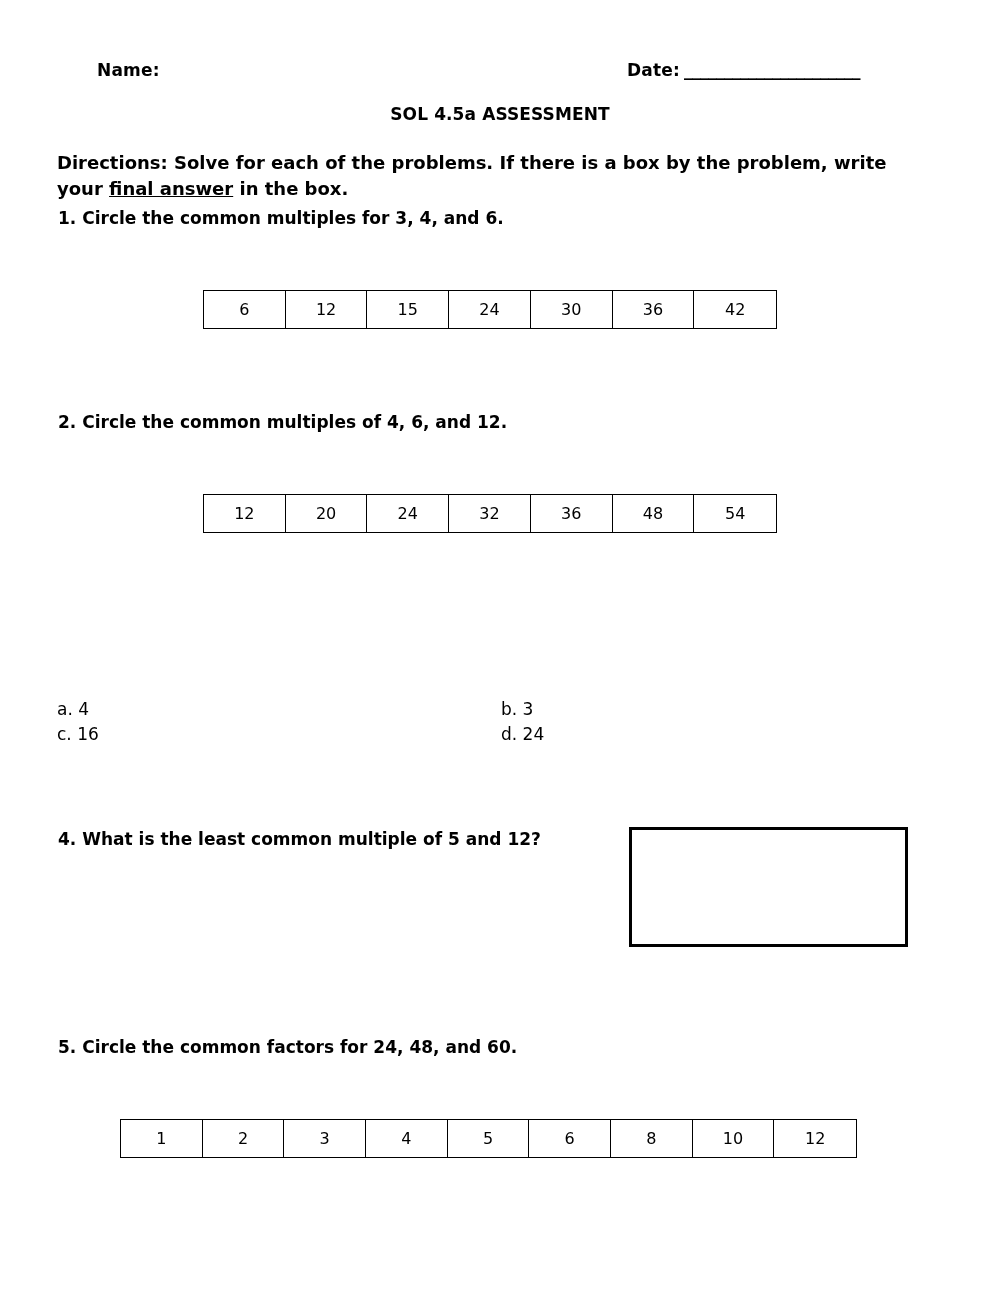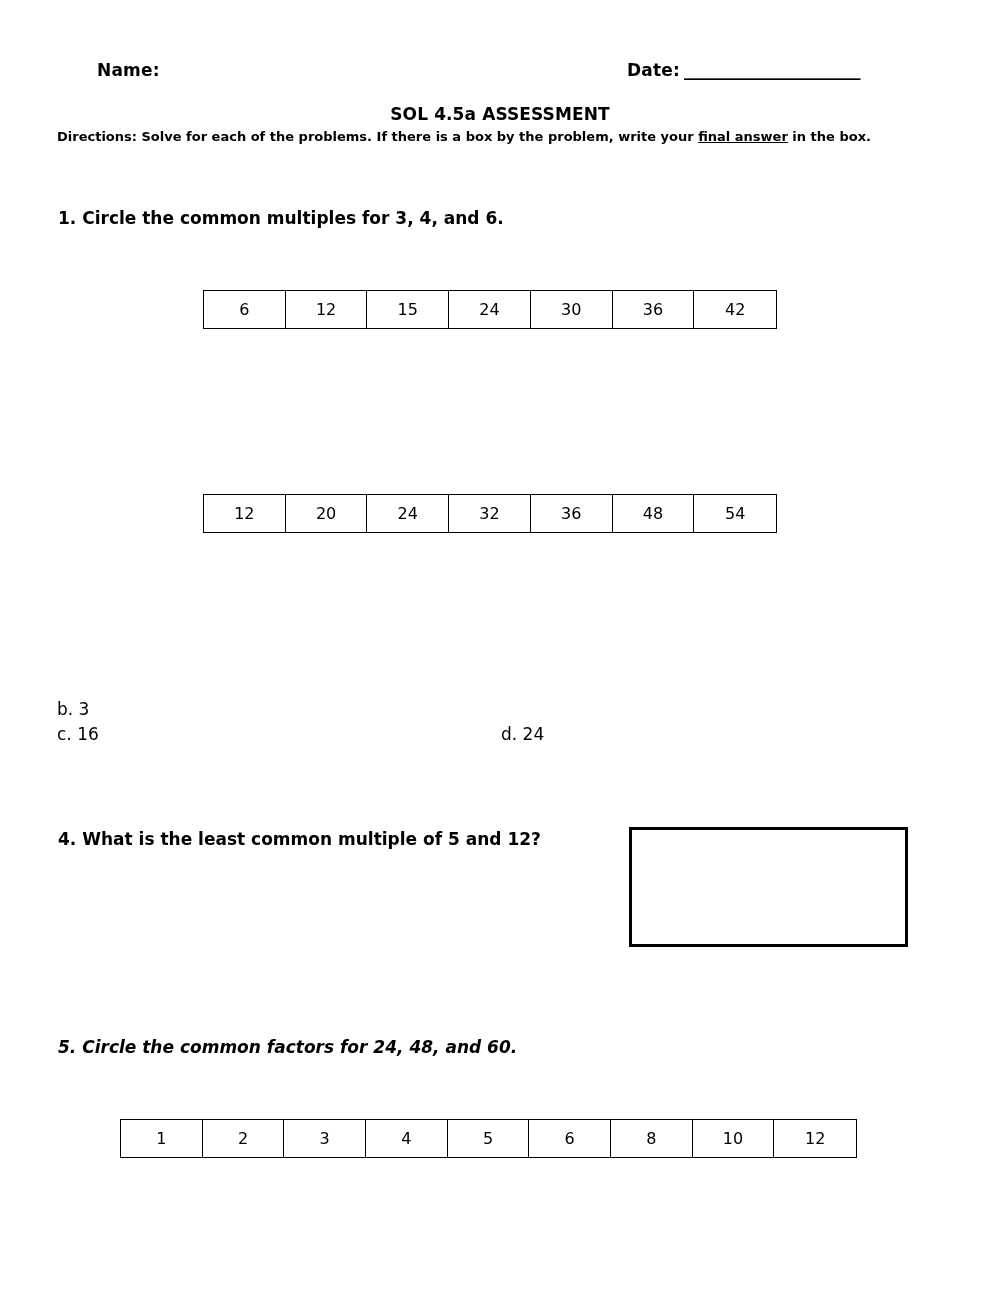--- a/index.html
+++ b/index.html
@@ -64,44 +64,44 @@
     width: 1000px;
     text-align: center;
     font-weight: bold;
     font-size: 17px;
     letter-spacing: 0.1px;
   }
 
   
   .directions {
     position: absolute;
-    top: 128px;
+    top: 150px;
     left: 57px;
     width: 880px;
     font-weight: bold;
-    font-size: 13px;
+    font-size: 18px;
     line-height: 1.45;
   }
   .directions .underline {
     text-decoration: underline;
   }
 
   
   .question {
     position: absolute;
     left: 58px;
     font-weight: bold;
     font-size: 17px;
     white-space: nowrap;
   }
   .q1 { top: 208px; }
   .q2 { top: 412px; }
   .q3 { top: 616px; }
   .q4 { top: 829px; }
-  .q5 { top: 1037px; font-style: italic; }
+  .q5 { top: 1037px; }
 
   
   .strip {
     position: absolute;
     display: flex;
     border: 1px solid #000000;
     background: #ffffff;
     box-sizing: border-box;
   }
   .strip .cell {
@@ -195,32 +195,34 @@
   <div class="strip strip-1">
     <div class="cell">6</div>
     <div class="cell">12</div>
     <div class="cell">15</div>
     <div class="cell">24</div>
     <div class="cell">30</div>
     <div class="cell">36</div>
     <div class="cell">42</div>
   </div>
 
+  <div class="question q2">2. Circle the common multiples of 4, 6, and 12.</div>
   <div class="strip strip-2">
     <div class="cell">12</div>
     <div class="cell">20</div>
     <div class="cell">24</div>
     <div class="cell">32</div>
     <div class="cell">36</div>
     <div class="cell">48</div>
     <div class="cell">54</div>
   </div>
 
   <div class="choices">
     <div class="choice-row">
+      <span class="choice-col-a">a. 4</span>
       <span>b. 3</span>
     </div>
     <div class="choice-row">
       <span class="choice-col-a">c. 16</span>
       <span>d. 24</span>
     </div>
   </div>
 
   <div class="question q4">4. What is the least common multiple of 5 and 12?</div>
   <div class="answer-box"></div>

